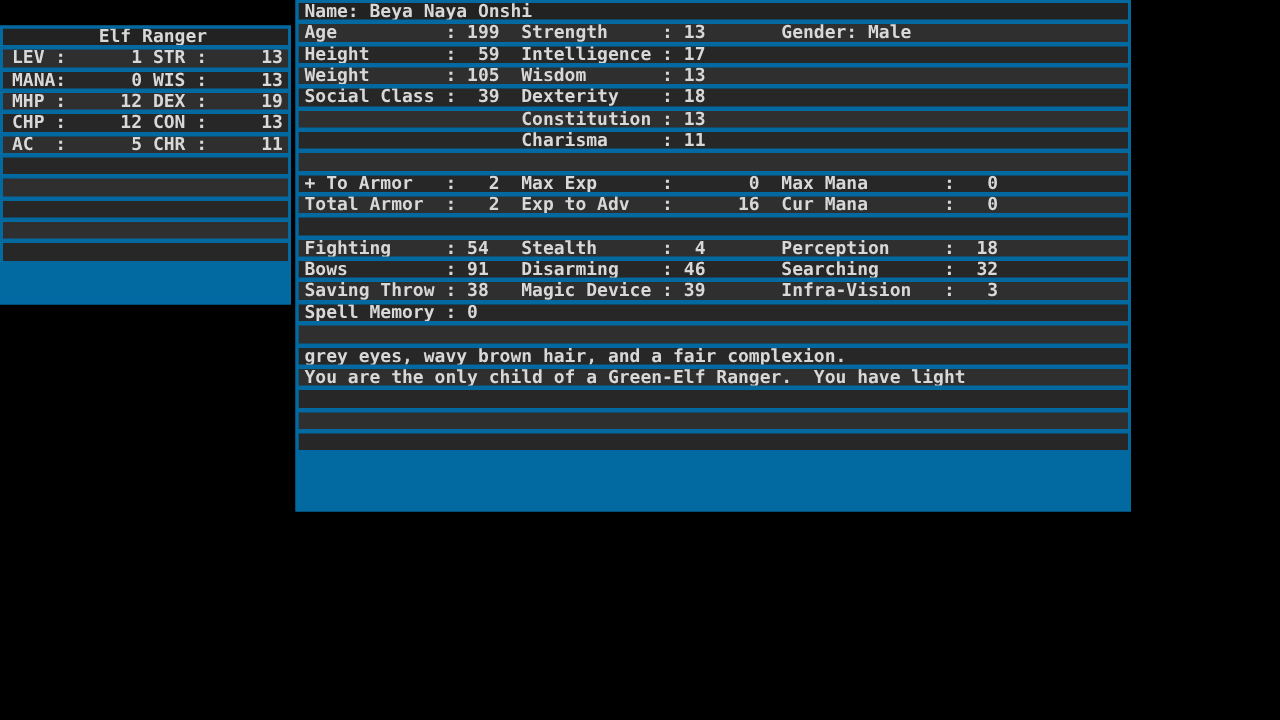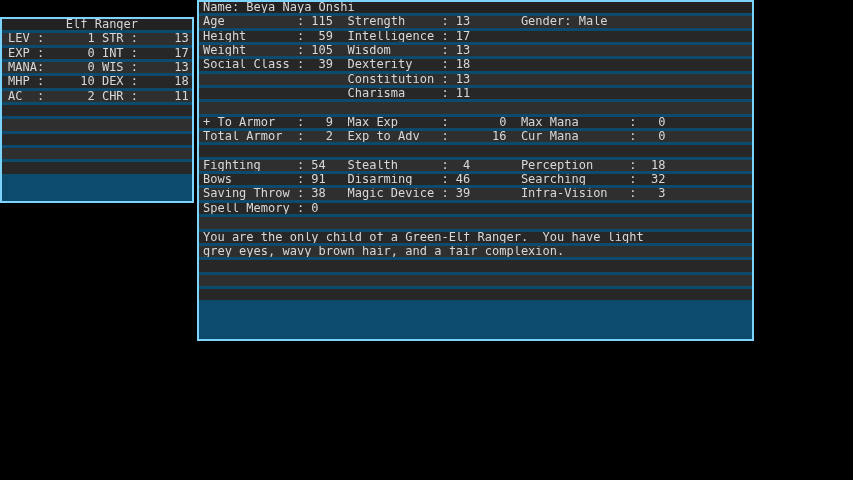--- a/index.html
+++ b/index.html
@@ -10,24 +10,25 @@
   #screen {
     position: relative;
     width: 853px;
     height: 480px;
     background: #000000;
     overflow: hidden;
     font-family: "DejaVu Sans Mono", "Liberation Mono", monospace;
   }
   .panel {
     position: absolute;
-    background: #0c4a6e;
-    border: 2px solid #7dd3fc;
+    background: #0369a1;
+    border: 2px solid #0369a1;
     box-sizing: border-box;
     overflow: hidden;
+    font-weight: bold;
   }
   #left-panel {
     left: 0;
     top: 17px;
     width: 194px;
     height: 186px;
   }
   #main-panel {
     left: 197px;
     top: 0;
@@ -50,48 +51,48 @@
   #main-panel .ln { padding-left: 4px; }
 </style>
 </head>
 <body>
 
 <div id="screen">
 
   <div id="left-panel" class="panel">
     <div class="ln hdr">        Elf Ranger</div>
     <div class="ln">LEV :      1 STR :     13</div>
-    <div class="ln">EXP :      0 INT :     17</div>
     <div class="ln">MANA:      0 WIS :     13</div>
-    <div class="ln">MHP :     10 DEX :     18</div>
-    <div class="ln">AC  :      2 CHR :     11</div>
+    <div class="ln">MHP :     12 DEX :     19</div>
+    <div class="ln">CHP :     12 CON :     13</div>
+    <div class="ln">AC  :      5 CHR :     11</div>
     <div class="ln"></div>
     <div class="ln"></div>
     <div class="ln"></div>
     <div class="ln"></div>
     <div class="ln"></div>
   </div>
 
   <div id="main-panel" class="panel">
     <div class="ln hdr">Name: Beya Naya Onshi</div>
-    <div class="ln">Age          : 115  Strength     : 13       Gender: Male</div>
+    <div class="ln">Age          : 199  Strength     : 13       Gender: Male</div>
     <div class="ln">Height       :  59  Intelligence : 17</div>
     <div class="ln">Weight       : 105  Wisdom       : 13</div>
     <div class="ln">Social Class :  39  Dexterity    : 18</div>
     <div class="ln">                    Constitution : 13</div>
     <div class="ln">                    Charisma     : 11</div>
     <div class="ln"></div>
-    <div class="ln">+ To Armor   :   9  Max Exp      :       0  Max Mana       :   0</div>
+    <div class="ln">+ To Armor   :   2  Max Exp      :       0  Max Mana       :   0</div>
     <div class="ln">Total Armor  :   2  Exp to Adv   :      16  Cur Mana       :   0</div>
     <div class="ln"></div>
     <div class="ln">Fighting     : 54   Stealth      :  4       Perception     :  18</div>
     <div class="ln">Bows         : 91   Disarming    : 46       Searching      :  32</div>
     <div class="ln">Saving Throw : 38   Magic Device : 39       Infra-Vision   :   3</div>
     <div class="ln">Spell Memory : 0</div>
     <div class="ln"></div>
+    <div class="ln">grey eyes, wavy brown hair, and a fair complexion.</div>
     <div class="ln">You are the only child of a Green-Elf Ranger.  You have light</div>
-    <div class="ln">grey eyes, wavy brown hair, and a fair complexion.</div>
     <div class="ln"></div>
     <div class="ln"></div>
     <div class="ln"></div>
   </div>
 
 </div>
 
 </body></html>

